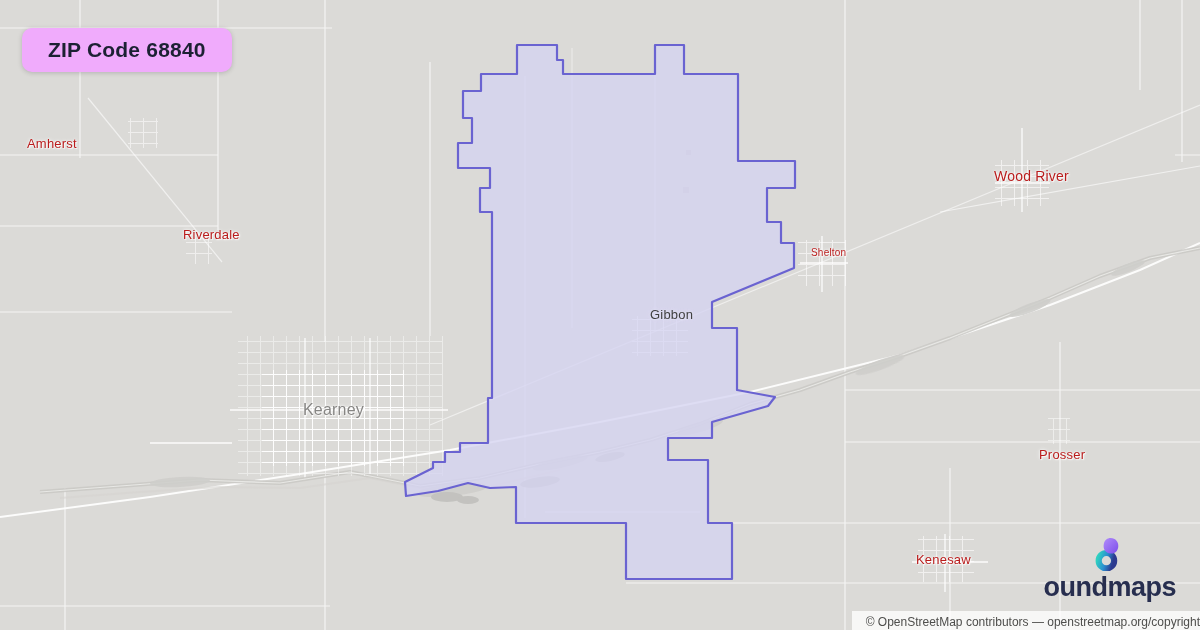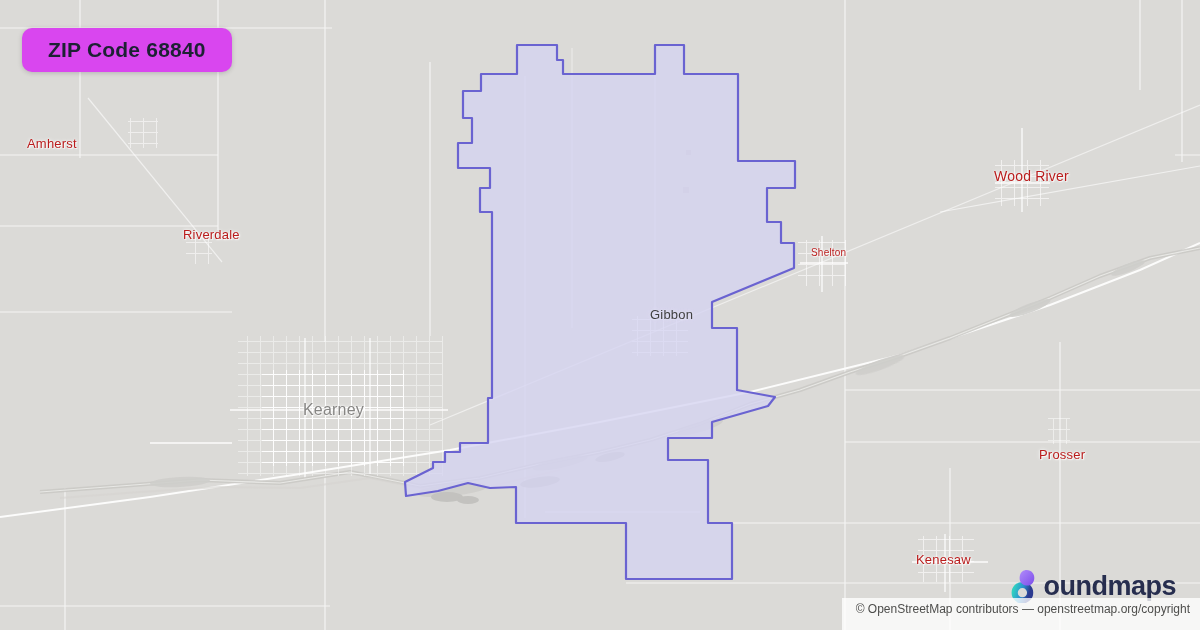--- a/index.html
+++ b/index.html
@@ -20,46 +20,46 @@
   .lbl-riverdale{left:183px;top:227px;}
   .lbl-kearney{left:303px;top:401px;font-size:16px;color:#868583;}
   .lbl-gibbon{left:650px;top:307px;color:#404040;text-shadow:0 0 2px rgba(226,225,245,.9),0 0 4px rgba(226,225,245,.85);}
   .lbl-shelton{left:811px;top:247px;font-size:10px;}
   .lbl-woodriver{left:994px;top:168px;font-size:14px;}
   .lbl-prosser{left:1039px;top:447px;}
   .lbl-kenesaw{left:916px;top:552px;}
 
   .title-badge{
     position:absolute;left:22px;top:28px;
-    background:#d946ef;
+    background:#f0abfc;
     border-radius:10px;
     padding:10px 26px;
     font-size:21px;
     font-weight:700;
     color:#1c2133;
     box-shadow:0 1px 5px rgba(0,0,0,.18);
     letter-spacing:.2px;
   }
 
   .brand-logo{
     position:absolute;right:24px;bottom:27px;
-    display:flex;align-items:center;gap:1px;
+    display:flex;align-items:center;gap:1px;flex-direction:column;
   }
   .brand-logo .wordmark{
     font-size:27px;font-weight:700;color:#272e4f;letter-spacing:-.5px;
   }
   .brand-icon{display:block;}
 
   .attribution-bar{
     position:absolute;right:0;bottom:0;
-    height:32px;line-height:22px;
+    height:19px;line-height:22px;
     background:rgba(255,255,255,.78);
     color:#4e4e4c;
     font-size:12px;
-    padding:0 10px 0 14px;
+    padding:0 0 0 14px;
     white-space:nowrap;
   }
 </style>
 </head>
 <body>
 
 <div class="stage">
 
   <svg class="map-svg" viewBox="0 0 1200 630" aria-hidden="true">
     <defs>

